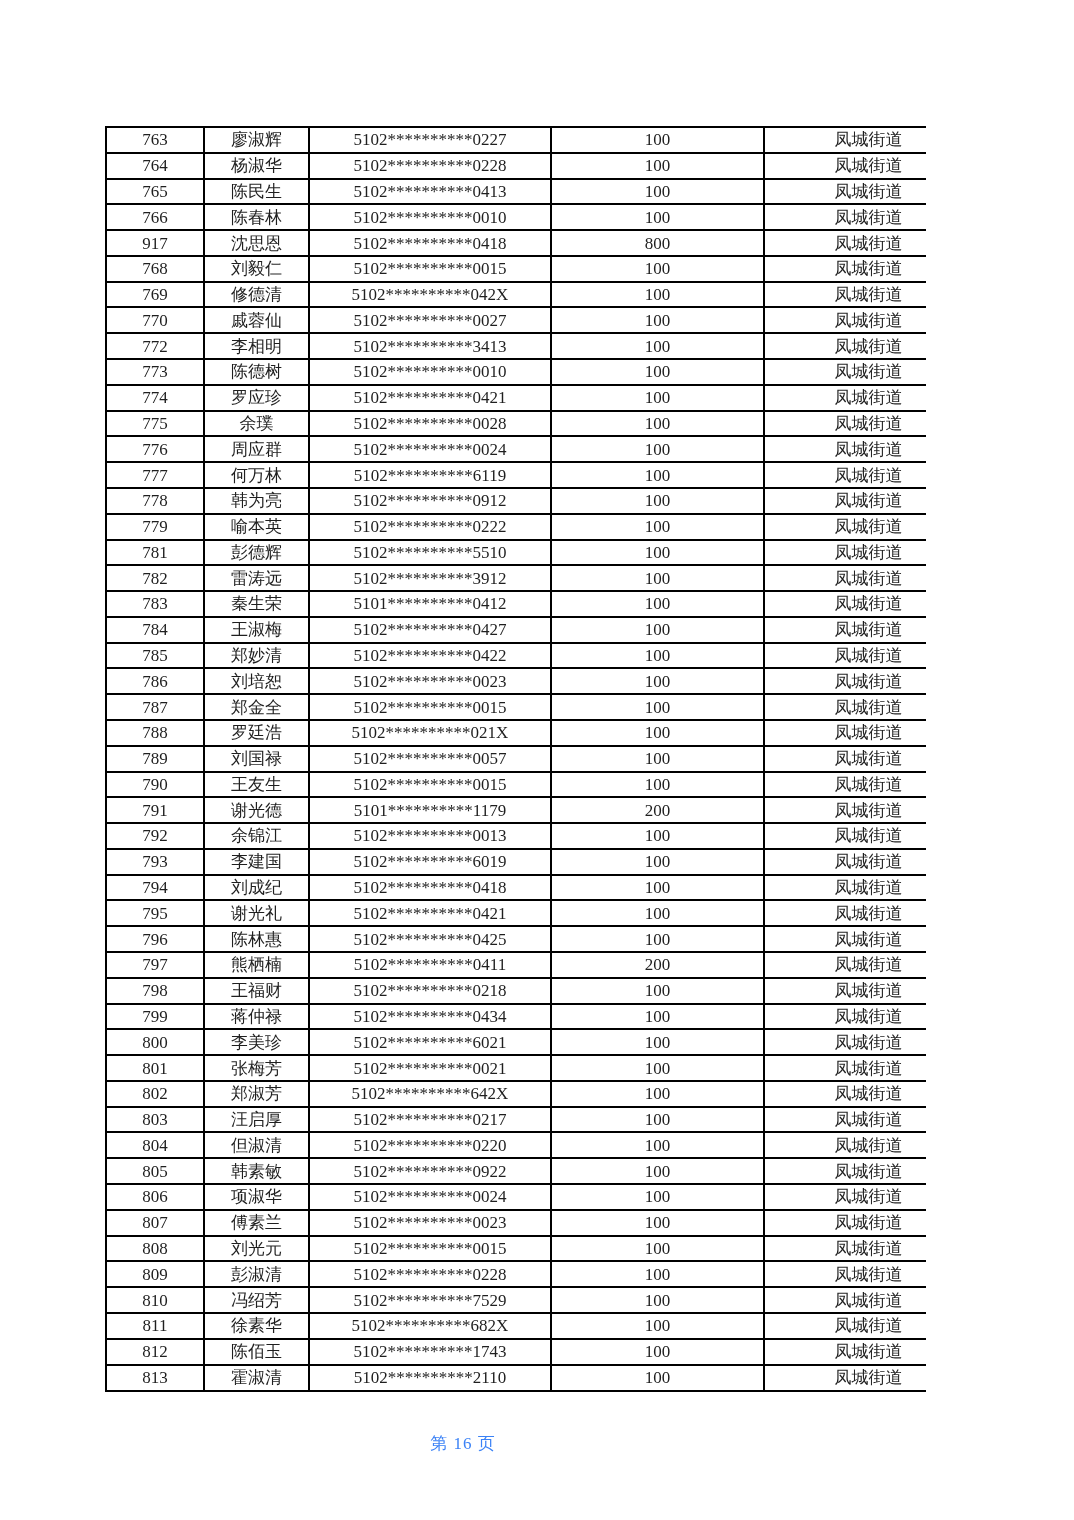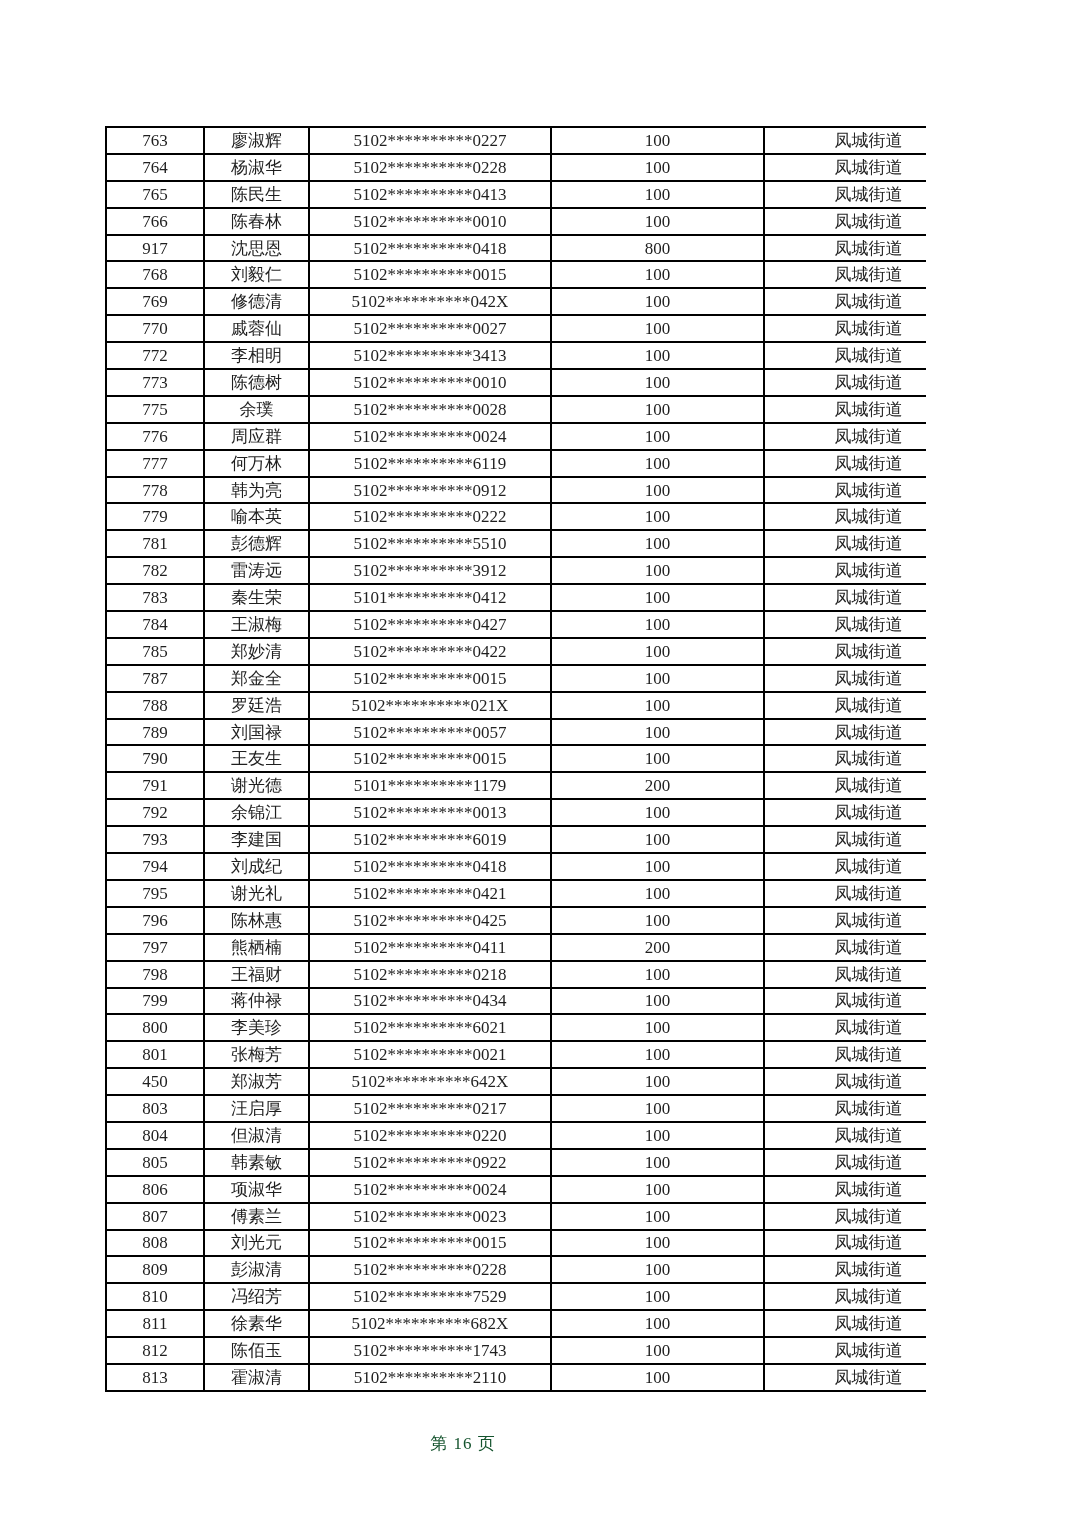--- a/index.html
+++ b/index.html
@@ -41,21 +41,21 @@
   table.roster col.c3 { width: 242px; }
   table.roster col.c4 { width: 213px; }
   table.roster col.c5 { width: 209px; }
   .footer {
     position: absolute;
     left: 0;
     top: 1432px;
     width: 100%;
     text-align: center;
     font-size: 17px;
-    color: #14532d;
+    color: #3b82f6;
     letter-spacing: 1px;
   }
 </style>
 </head>
 <body>
 
 <div class="page">
   <table class="roster">
     <colgroup>
       <col class="c1">
@@ -129,20 +129,27 @@
           <td>凤城街道</td>
         </tr>
         <tr>
           <td>773</td>
           <td>陈德树</td>
           <td>5102**********0010</td>
           <td>100</td>
           <td>凤城街道</td>
         </tr>
         <tr>
+          <td>774</td>
+          <td>罗应珍</td>
+          <td>5102**********0421</td>
+          <td>100</td>
+          <td>凤城街道</td>
+        </tr>
+        <tr>
           <td>775</td>
           <td>余璞</td>
           <td>5102**********0028</td>
           <td>100</td>
           <td>凤城街道</td>
         </tr>
         <tr>
           <td>776</td>
           <td>周应群</td>
           <td>5102**********0024</td>
@@ -195,20 +202,27 @@
           <td>784</td>
           <td>王淑梅</td>
           <td>5102**********0427</td>
           <td>100</td>
           <td>凤城街道</td>
         </tr>
         <tr>
           <td>785</td>
           <td>郑妙清</td>
           <td>5102**********0422</td>
+          <td>100</td>
+          <td>凤城街道</td>
+        </tr>
+        <tr>
+          <td>786</td>
+          <td>刘培恕</td>
+          <td>5102**********0023</td>
           <td>100</td>
           <td>凤城街道</td>
         </tr>
         <tr>
           <td>787</td>
           <td>郑金全</td>
           <td>5102**********0015</td>
           <td>100</td>
           <td>凤城街道</td>
         </tr>
@@ -304,21 +318,21 @@
           <td>凤城街道</td>
         </tr>
         <tr>
           <td>801</td>
           <td>张梅芳</td>
           <td>5102**********0021</td>
           <td>100</td>
           <td>凤城街道</td>
         </tr>
         <tr>
-          <td>450</td>
+          <td>802</td>
           <td>郑淑芳</td>
           <td>5102**********642X</td>
           <td>100</td>
           <td>凤城街道</td>
         </tr>
         <tr>
           <td>803</td>
           <td>汪启厚</td>
           <td>5102**********0217</td>
           <td>100</td>

